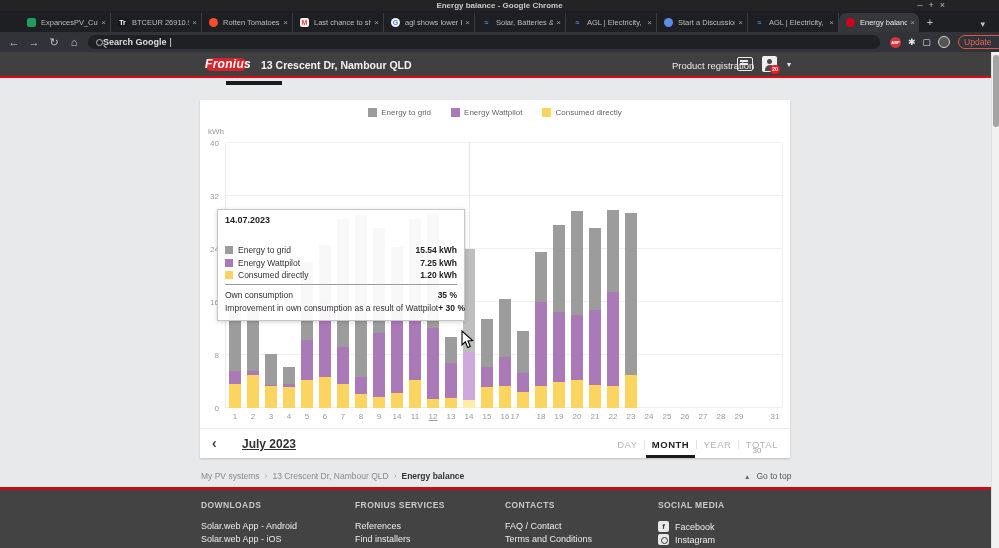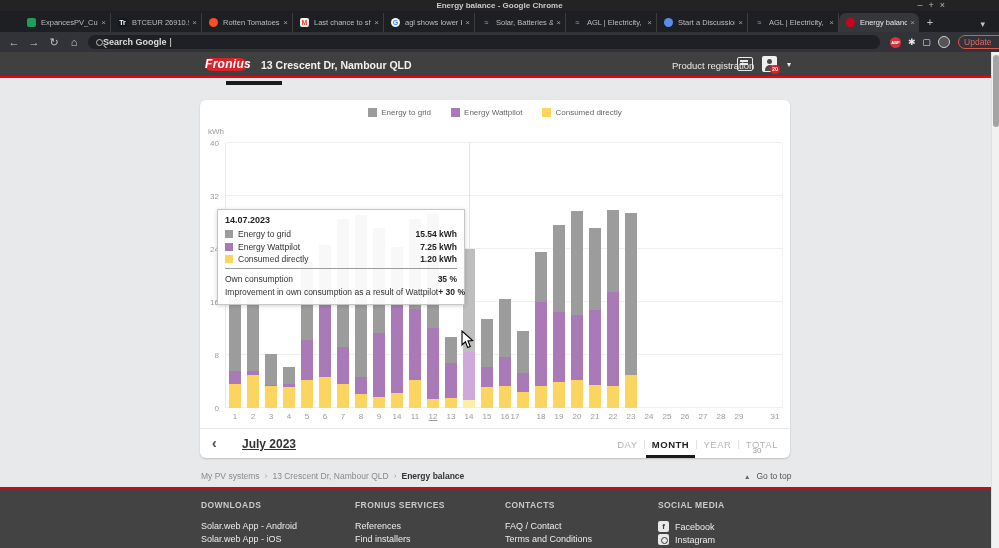--- a/index.html
+++ b/index.html
@@ -48,40 +48,40 @@
   #regicon { position:absolute; left:737px; top:5px; width:16px; height:14px; border:1.5px solid #ececec; border-radius:2px; }
   #regicon::after { content:""; position:absolute; left:2px; top:2px; width:8px; height:1.5px; background:#ececec; box-shadow:0 3px 0 #ececec; }
   #personicon { position:absolute; left:762px; top:4px; width:15px; height:16px; background:#f0f0f0; border-radius:2px; }
   #personicon .head { position:absolute; left:5px; top:2.5px; width:5px; height:5px; border-radius:50%; background:#4a4a4a; }
   #personicon .body { position:absolute; left:2.5px; top:8.5px; width:10px; height:6px; border-radius:5px 5px 0 0; background:#4a4a4a; }
   #badge20 { position:absolute; left:770px; top:13px; min-width:10px; height:9px; border-radius:5px; background:#e21b24; color:#fff; font-size:5.5px; font-weight:bold; text-align:center; line-height:9px; padding:0 1px; }
   #hdrchev { position:absolute; left:787px; top:8px; color:#e8e8e8; font-size:8px; }
 
   
   #navremnant { position:absolute; left:226px; top:81px; width:56px; height:4px; background:#1b1b1b; }
-  #card { position:absolute; left:200px; top:100px; width:590px; height:358px; background:#ffffff; box-shadow:0 1px 2px rgba(0,0,0,.18);border-radius:6px; }
+  #card { position:absolute; left:200px; top:100px; width:590px; height:358px; background:#ffffff; box-shadow:0 1px 2px rgba(0,0,0,.18); }
 
   
   #legend { position:absolute; left:0; top:8px; width:100%; display:flex; justify-content:center; gap:20px; }
   .lgitem { display:flex; align-items:center; gap:4px; }
   .lgsq { width:9px; height:9px; flex:none; }
   .lgtext { font-size:8px; color:#666; }
 
   
   #ylabel-kwh { position:absolute; left:8px; top:27px; font-size:8px; color:#9a9a9a; }
   #plot { position:absolute; left:25px; top:43px; width:558px; height:265px; border-left:1px solid #ececec; border-right:1px solid #f1f1f1; }
   .gridline { position:absolute; left:0; width:100%; height:1px; background:#efefef; }
   .ytick { position:absolute; left:0; width:19px; text-align:right; font-size:8px; color:#9a9a9a; }
   .xtick { position:absolute; top:269px; width:18px; text-align:center; font-size:8px; color:#9a9a9a; }
   .hoverline { position:absolute; top:0; width:1px; height:265px; background:#e4e4e4; }
   .seg { position:absolute; width:12px; }
 
   
   #tooltip { position:absolute; left:17px; top:109px; width:248px; background:rgba(255,255,255,.93); border:1px solid #c6c6c6; box-shadow:0 1px 4px rgba(0,0,0,.18); padding:5px 7px 5px 7px; z-index:5; }
-  #tooltip .tdate { font-size:9px; font-weight:bold; color:#222; margin-bottom:4px; }
+  #tooltip .tdate { font-size:9px; font-weight:bold; color:#222; margin-bottom:20px; }
   .trow { display:flex; align-items:center; margin-bottom:2.5px; }
   .trow .tsq { width:8px; height:8px; margin-right:5px; flex:none; }
   .trow .tlab { font-size:8.5px; color:#333; flex:1; white-space:nowrap; }
   .trow .tval { font-size:8.5px; font-weight:bold; color:#222; white-space:nowrap; }
   #tooltip .tdivider { height:1px; background:#9c9c9c; margin:4px 0 5px 0; }
   .srow { display:flex; margin-bottom:2.5px; }
   .srow .tlab { font-size:8.5px; color:#333; flex:1; white-space:nowrap; }
   .srow .tval { font-size:8.5px; font-weight:bold; color:#222; white-space:nowrap; }
 
   

